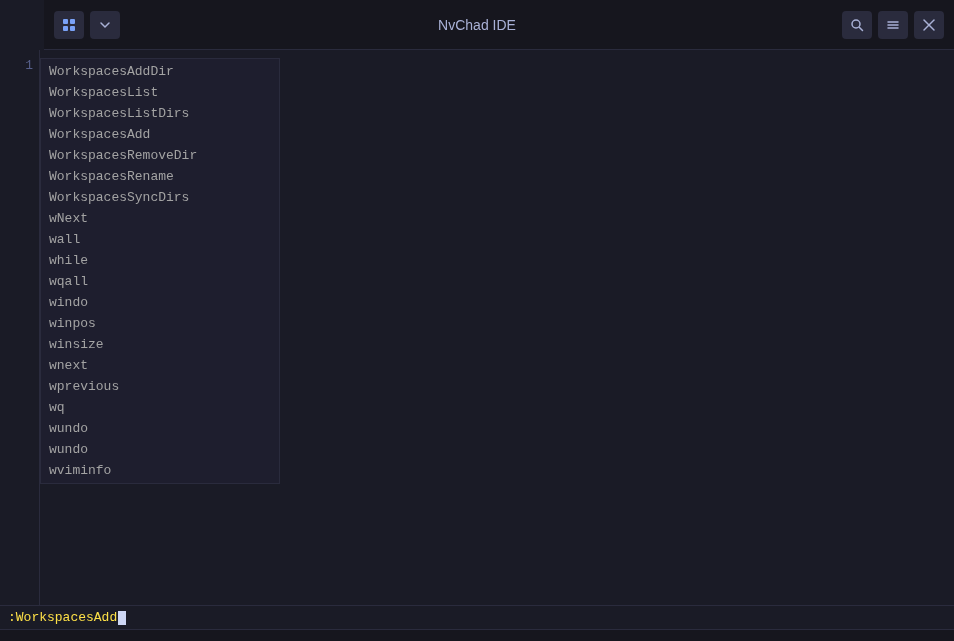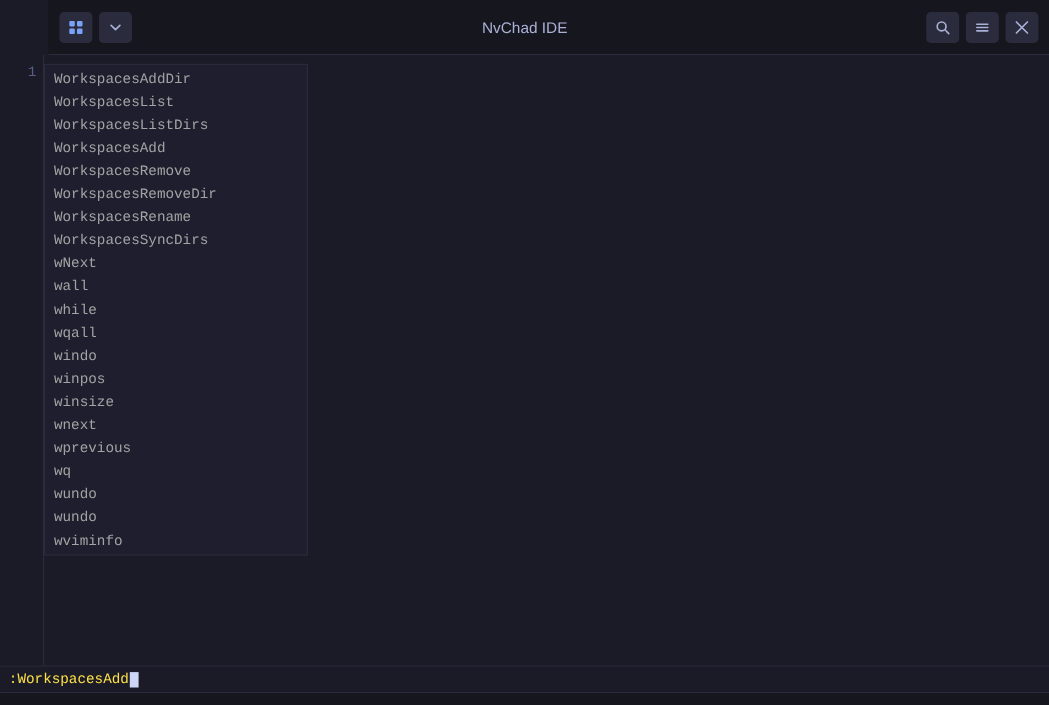--- a/index.html
+++ b/index.html
@@ -247,21 +247,20 @@
   <div class="line-numbers">
     <div>1</div>
   </div>
 
   <div class="editor-area">
     <div class="autocomplete" id="autocomplete-list">
         <div class="autocomplete-item">WorkspacesAddDir</div>
         <div class="autocomplete-item">WorkspacesList</div>
         <div class="autocomplete-item">WorkspacesListDirs</div>
         <div class="autocomplete-item">WorkspacesAdd</div>
-        <div class="autocomplete-item">WorkspacesRemove</div>
         <div class="autocomplete-item">WorkspacesRemoveDir</div>
         <div class="autocomplete-item">WorkspacesRename</div>
         <div class="autocomplete-item">WorkspacesSyncDirs</div>
         <div class="autocomplete-item">wNext</div>
         <div class="autocomplete-item">wall</div>
         <div class="autocomplete-item">while</div>
         <div class="autocomplete-item">wqall</div>
         <div class="autocomplete-item">windo</div>
         <div class="autocomplete-item">winpos</div>
         <div class="autocomplete-item">winsize</div>

